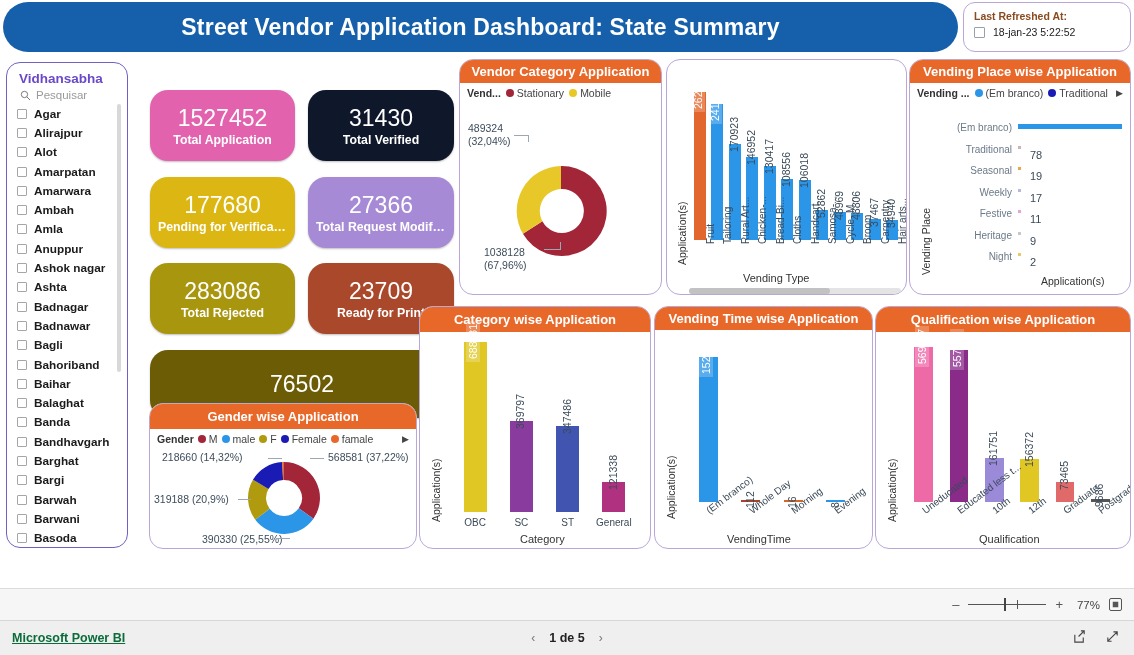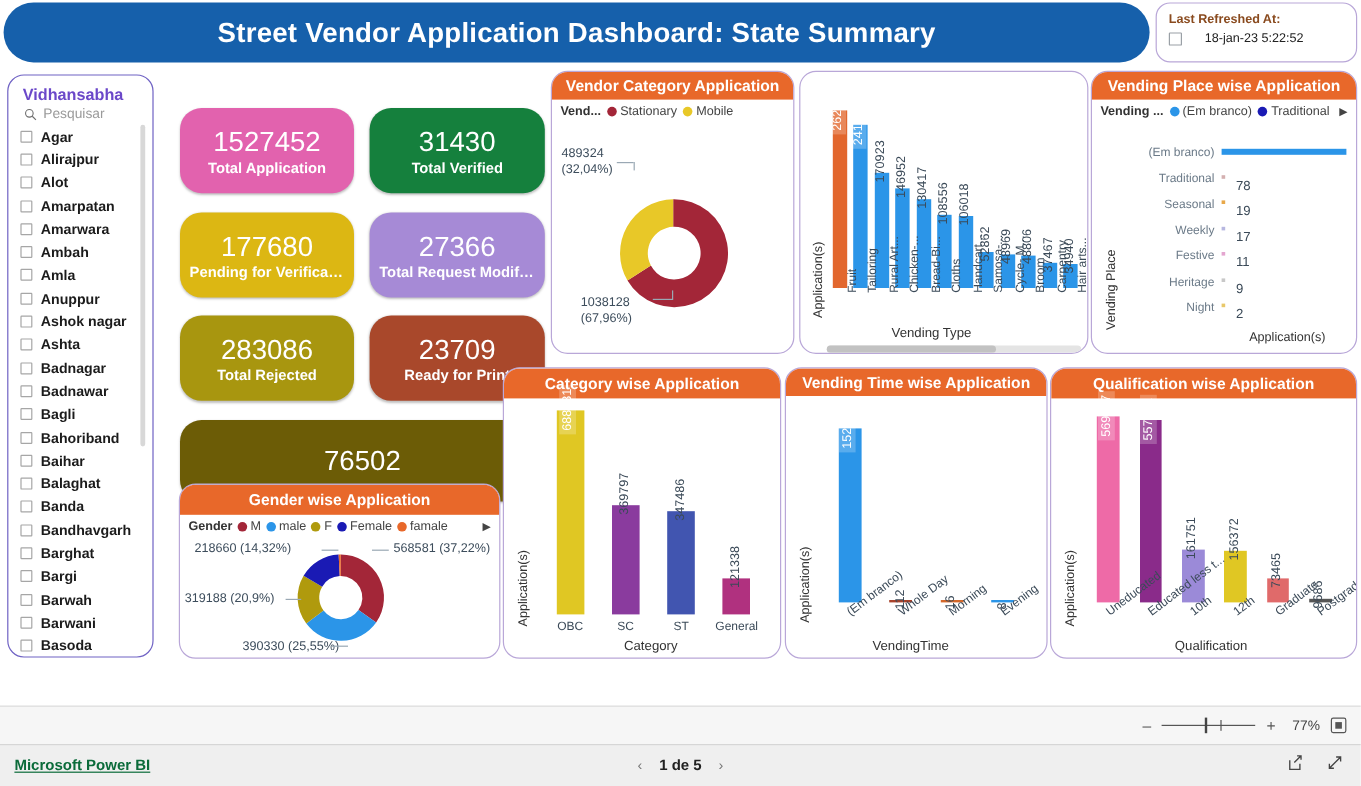--- a/index.html
+++ b/index.html
@@ -20,21 +20,21 @@
   .header-title {
     color: #ffffff; font-size: 23px; font-weight: bold; letter-spacing: .2px;
     white-space: nowrap;
   }
   .refresh-card {
     position: absolute; left: 963px; top: 2px; width: 168px; height: 50px;
     background: #ffffff; border: 1px solid #b9a7d8; border-radius: 12px;
     padding: 6px 10px;
   }
   .refresh-label { font-size: 10.5px; font-weight: bold; color: #8a4b1f; line-height: 14px; }
-  .refresh-row { display:flex; align-items:center; gap:19px; margin-top:3px; }
+  .refresh-row { display:flex; align-items:center; gap:8px; margin-top:3px; }
   .refresh-chk {
     width: 11px; height: 11px; border: 1px solid #9aa0a6; background:#fff; border-radius:1px;
     flex: 0 0 auto;
   }
   .refresh-val { font-size: 10.5px; color:#222; }
 
   
   .sidebar {
     position: absolute; left: 6px; top: 62px; width: 122px; height: 486px;
     background:#ffffff; border: 1.5px solid #6f62c4; border-radius: 14px;
@@ -262,21 +262,21 @@
         </div>
         <div class="sb-item"></div>
       </div>
   </div>
 
   <div id="kpi-layer">
       <div class="kpi" style="left: 150px; top: 62px; width: 145px; height: 71px; background: rgb(226, 98, 174);">
         <div class="num">1527452</div>
         <div class="lbl">Total Application</div>
       </div>
-      <div class="kpi" style="left: 308px; top: 62px; width: 146px; height: 71px; background: #15803d;">
+      <div class="kpi" style="left: 308px; top: 62px; width: 146px; height: 71px; background: #0f172a;">
         <div class="num">31430</div>
         <div class="lbl">Total Verified</div>
       </div>
       <div class="kpi" style="left: 150px; top: 149px; width: 145px; height: 71px; background: rgb(220, 183, 19);">
         <div class="num">177680</div>
         <div class="lbl">Pending for Verificat...</div>
       </div>
       <div class="kpi" style="left: 308px; top: 149px; width: 146px; height: 71px; background: rgb(166, 138, 214);">
         <div class="num">27366</div>
         <div class="lbl">Total Request Modifi...</div>

